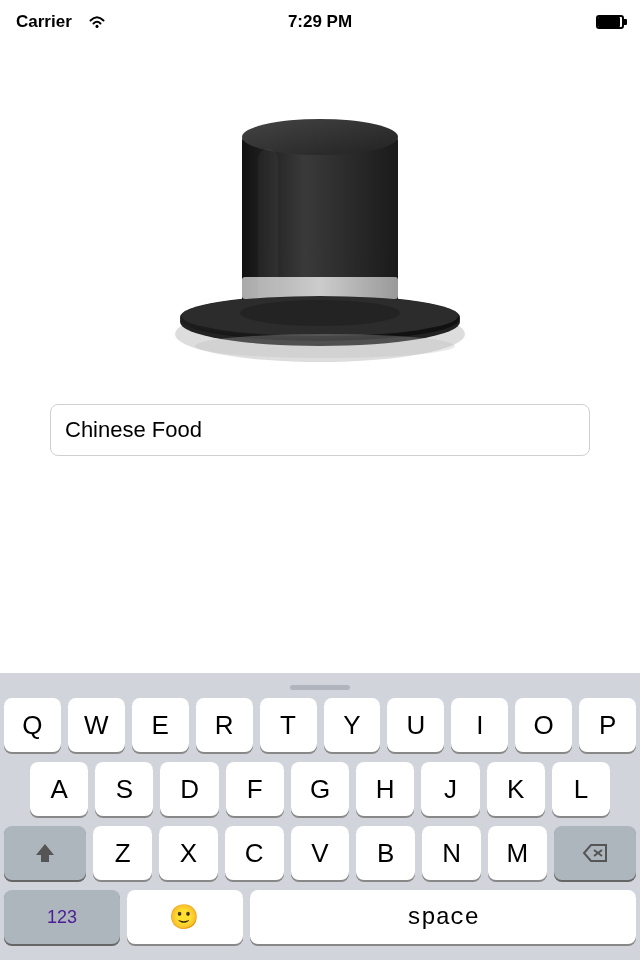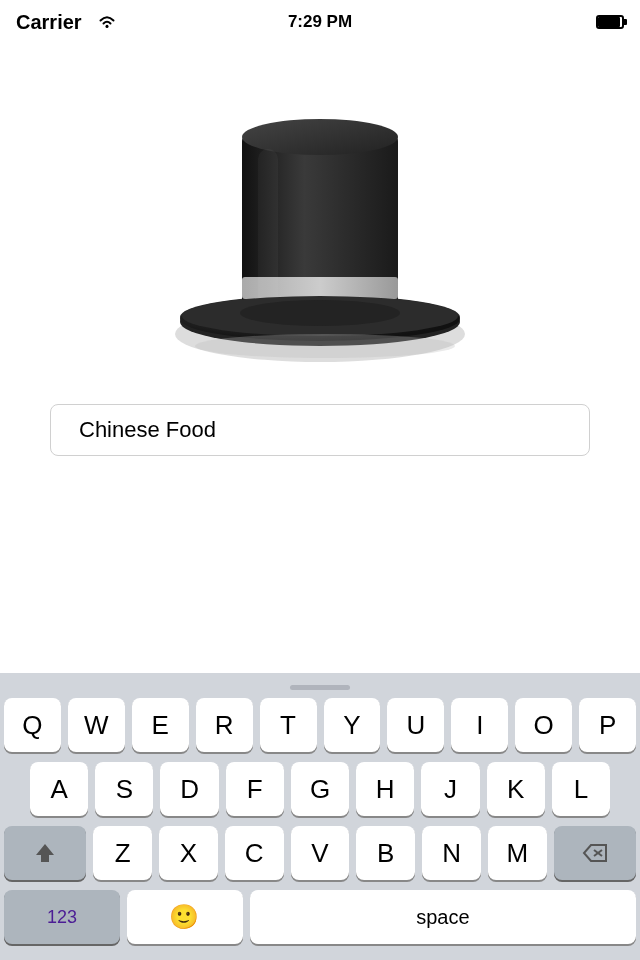--- a/index.html
+++ b/index.html
@@ -21,21 +21,21 @@
       display: flex;
       align-items: center;
       justify-content: space-between;
       padding: 0 16px;
       flex-shrink: 0;
     }
     .status-left {
       display: flex;
       align-items: center;
       gap: 16px;
-      font-size: 20px;
+      font-size: 17px;
       font-weight: 600;
     }
     .status-center {
       font-size: 17px;
       font-weight: 600;
       position: absolute;
       left: 50%;
       transform: translateX(-50%);
     }
     .status-right {
@@ -97,21 +97,21 @@
     
     .input-container {
       width: 540px;
       margin-bottom: 10px;
     }
     .text-input {
       width: 100%;
       height: 52px;
       border: 1.5px solid #d0d0d0;
       border-radius: 8px;
-      padding: 0 28px;
+      padding: 0 14px;
       font-size: 22px;
       color: #000;
       outline: none;
       background: #fff;
     }
     .text-input::after {
       content: '|';
       color: #0070ff;
     }
 
@@ -164,22 +164,23 @@
     .key-special {
       background: #adb5bd;
       color: #4c1d95;
       font-size: 18px;
       font-weight: 500;
       box-shadow: 0 1px 0 #666, 0 2px 0 #666;
     }
 
     .key-space {
       flex: 4;
-      font-size: 20px;
+      font-size: 24px;
       font-weight: 400;
+      font-family: Liberation Mono, monospace;
     }
 
     .key-next {
       flex: 2;
       font-size: 20px;
       background: #adb5bd;
       box-shadow: 0 1px 0 #666, 0 2px 0 #666;
     }
 
     .key-123 {

